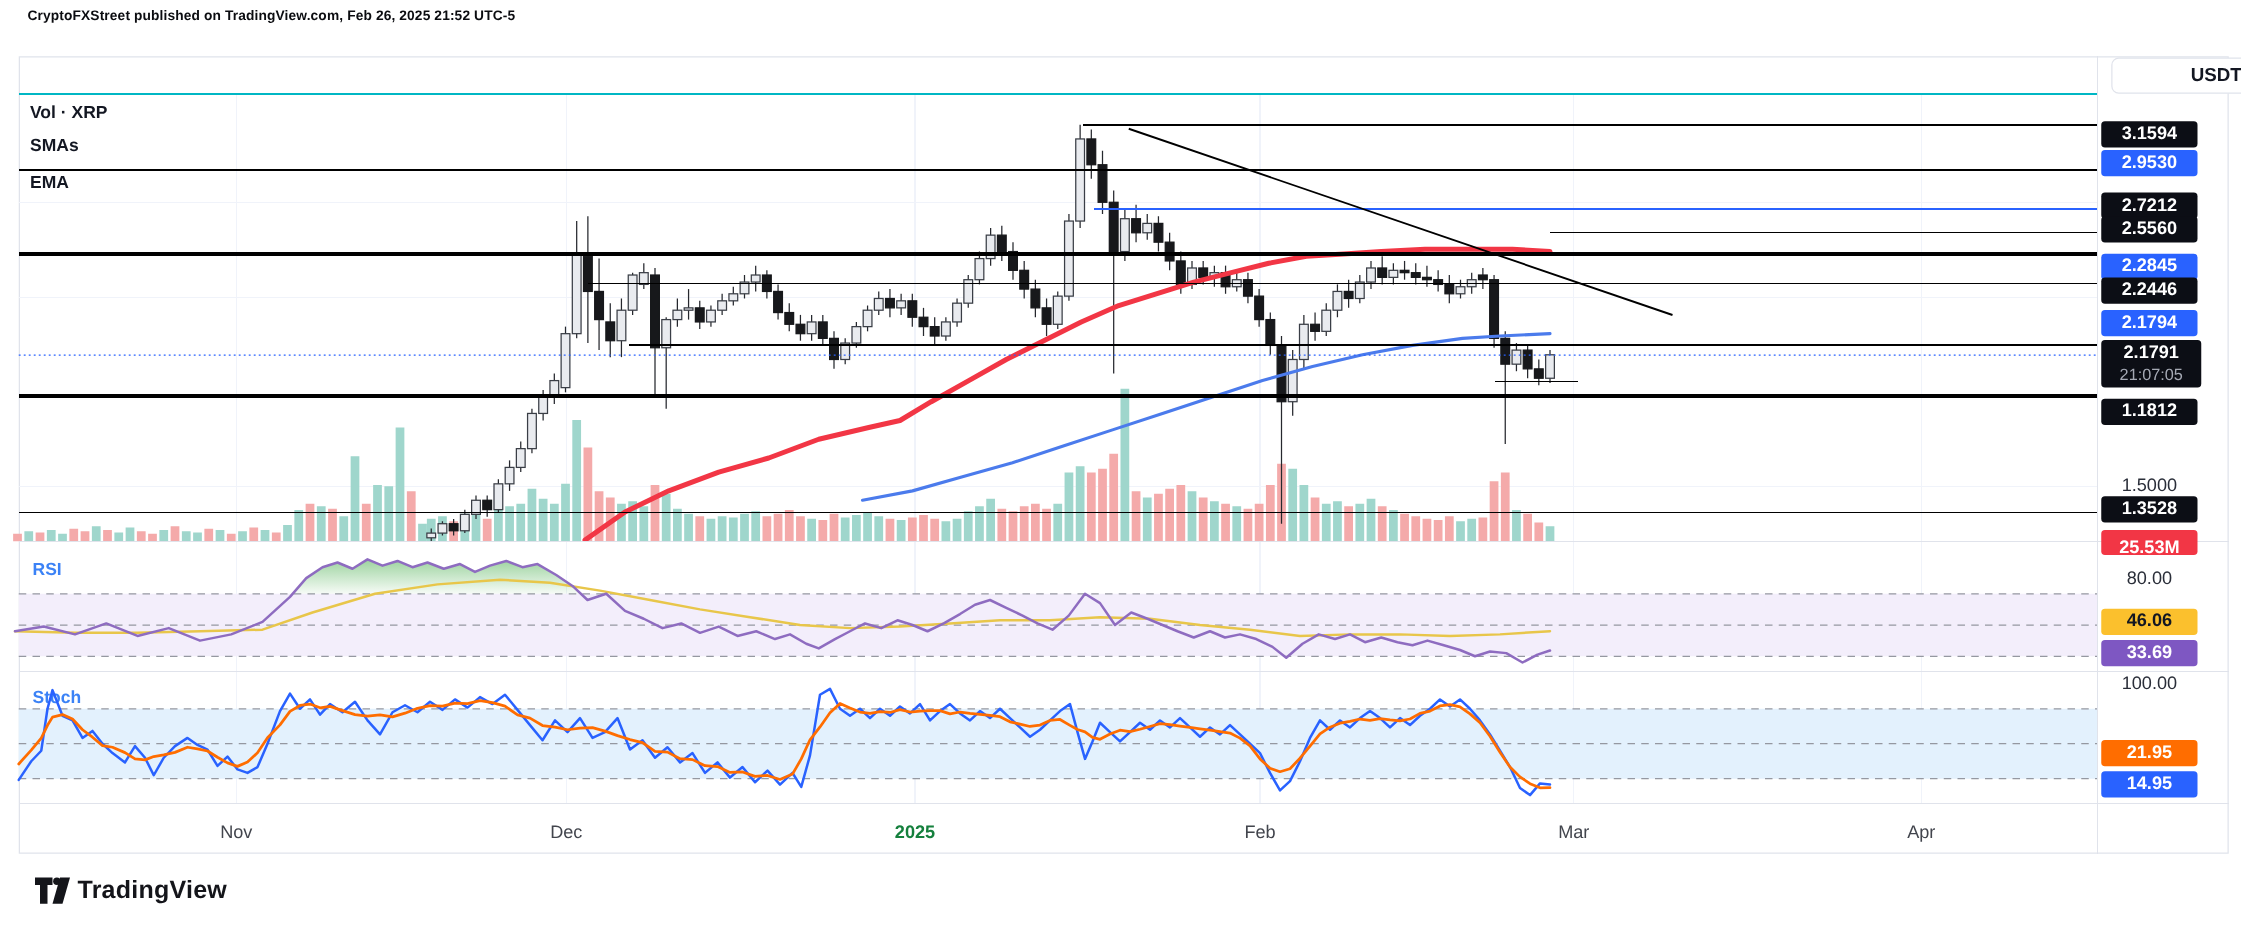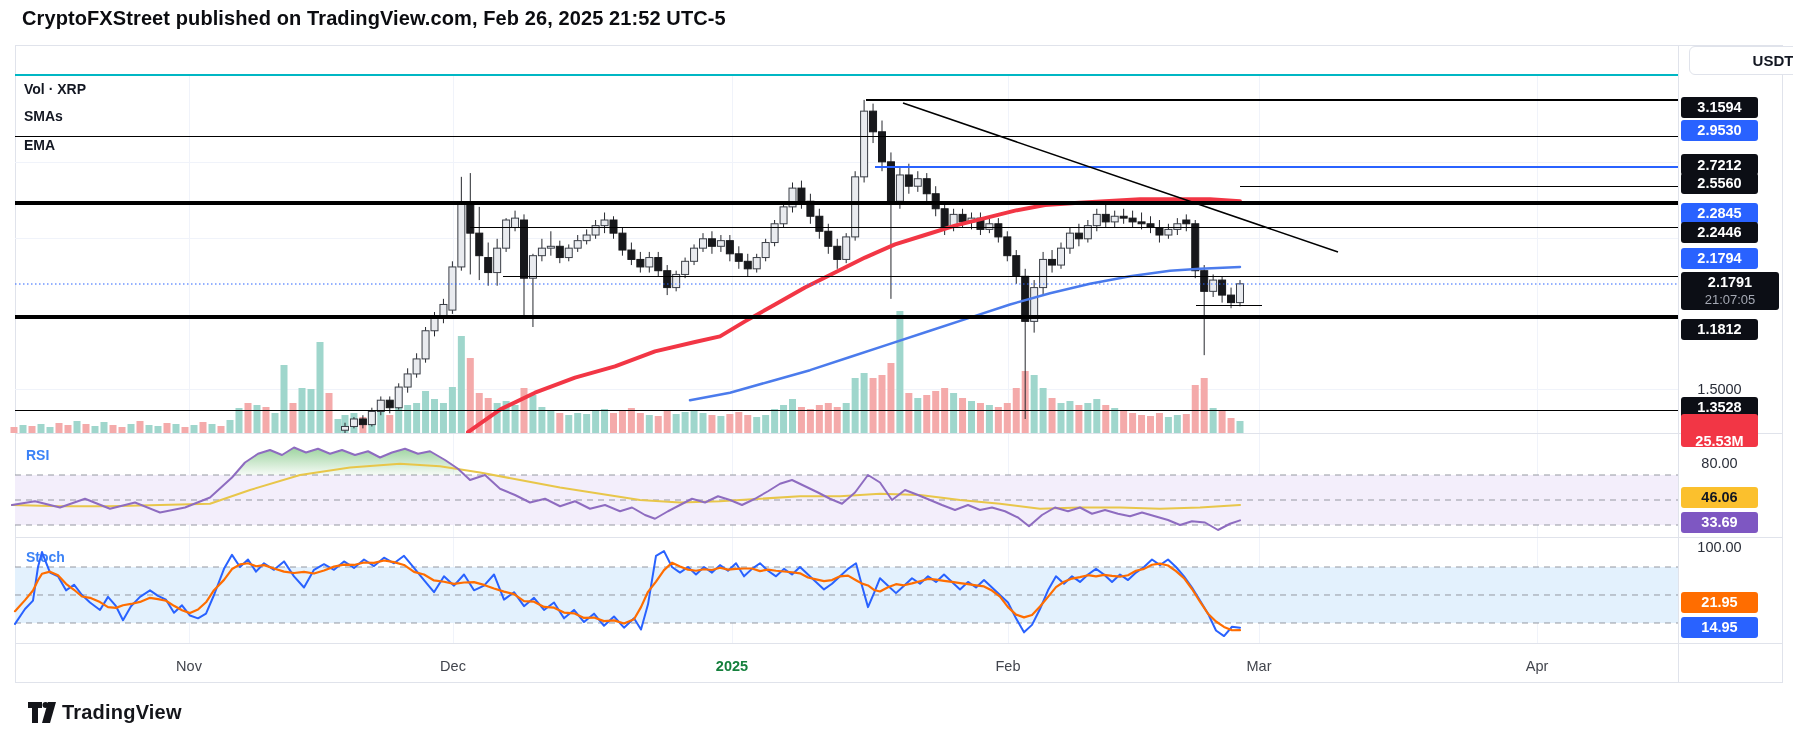--- a/index.html
+++ b/index.html
@@ -1,32 +1,32 @@
 <!DOCTYPE html>
 <html><head>
 <meta charset="utf-8">
 <style>
   html,body{margin:0;padding:0;background:#fff;}
   body{width:1793px;height:740px;position:relative;overflow:hidden;
        font-family:"Liberation Sans","DejaVu Sans",sans-serif;color:#131722;}
   #stage{position:absolute;inset:0;}
-  .hdr{position:absolute;left:22px;top:7px;font-size:20px;font-weight:700;color:#0b0c10;letter-spacing:.1px;text-align:right;}
+  .hdr{position:absolute;left:22px;top:7px;font-size:11px;font-weight:700;color:#0b0c10;letter-spacing:.1px;text-align:right;}
   .frame{position:absolute;left:15px;top:45px;width:1768px;height:638px;border:1px solid #e0e3eb;box-sizing:border-box;}
   .titlerow{position:absolute;left:24px;top:50px;font-size:15.5px;font-weight:700;color:#131722;white-space:nowrap;}
   .titlerow span{margin-right:14px;}
   .legend{position:absolute;left:24px;font-size:14px;font-weight:700;color:#131722;}
   .panelabel{position:absolute;left:26px;font-size:14px;font-weight:700;color:#3b82f6;}
   .usdt-btn{position:absolute;left:1689px;top:46px;width:86px;height:27px;border:1px solid #e0e3eb;border-radius:6px;
     display:flex;align-items:center;justify-content:center;font-size:15px;font-weight:700;color:#131722;background:#fff;cursor:pointer;padding-left:40px;}
   #chart-svg{position:absolute;left:0;top:0;}
   .plabel{position:absolute;left:1681px;width:77px;height:21px;border-radius:3px;display:flex;align-items:center;justify-content:center;
     font-size:14.5px;font-weight:700;color:#fff;}
   .ptick{position:absolute;left:1681px;width:77px;height:18px;display:flex;align-items:center;justify-content:center;
     font-size:14.5px;font-weight:400;color:#2a2e39;}
-  .plabel.two{height:38px;flex-direction:column;line-height:17px;width:98px;}
+  .plabel.two{height:38px;flex-direction:column;line-height:17px;width:80px;}
   .plabel .sub{font-size:13px;font-weight:400;color:#a5a9b4;}
   .taxis-label{position:absolute;transform:translateX(-50%);font-size:14.5px;color:#42454d;top:658px;}
   .taxis-label.year{font-weight:700;color:#15803d;}
   .footer{position:absolute;left:28px;top:701px;display:flex;align-items:center;gap:0;}
   .footer .brandtext{font-size:20px;font-weight:700;color:#14151a;letter-spacing:.2px;}
   .clip-badge{overflow:hidden;}
 </style>
 </head>
 <body>
 
@@ -456,21 +456,21 @@
       <div class="plabel" style="top: 511.5px; background: rgb(126, 87, 194); color: rgb(255, 255, 255);">33.69</div>
       <div class="plabel" style="top: 591.5px; background: rgb(255, 109, 0); color: rgb(255, 255, 255);">21.95</div>
       <div class="plabel" style="top: 616.5px; background: rgb(41, 98, 255); color: rgb(255, 255, 255);">14.95</div>
       <div class="ptick" style="top: 380px;">1.5000</div>
       <div class="ptick" style="top: 454px;">80.00</div>
       <div class="ptick" style="top: 538px;">100.00</div>
       <div class="plabel two" style="top: 272px; background: rgb(12, 14, 21);">
         <div>2.1791</div>
         <div class="sub">21:07:05</div>
       </div>
-      <div class="plabel clip-badge" style="top: 414px; background: rgb(242, 54, 69); height: 14px; align-items: flex-start; padding-top: 19px;">25.53M</div>
+      <div class="plabel clip-badge" style="top: 424px; background: rgb(242, 54, 69); height: 14px; align-items: flex-start; padding-top: 6px;">25.53M</div>
     </div>
   <div id="taxis-layer">
       <div class="taxis-label" style="left: 189px;">Nov</div>
       <div class="taxis-label" style="left: 453px;">Dec</div>
       <div class="taxis-label year" style="left: 732px;">2025</div>
       <div class="taxis-label" style="left: 1008px;">Feb</div>
       <div class="taxis-label" style="left: 1259px;">Mar</div>
       <div class="taxis-label" style="left: 1537px;">Apr</div>
     </div>
 

